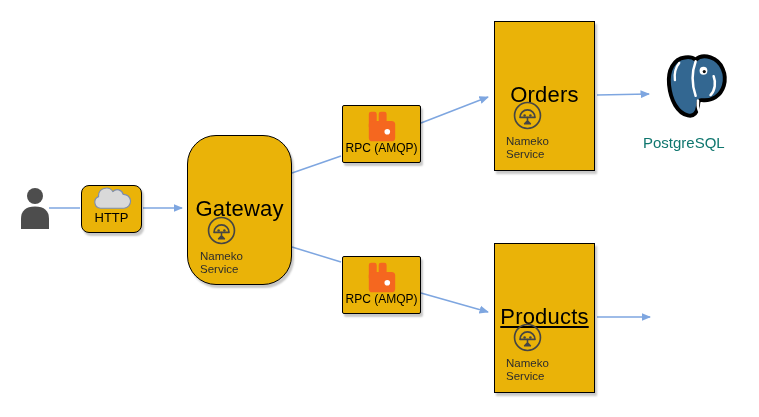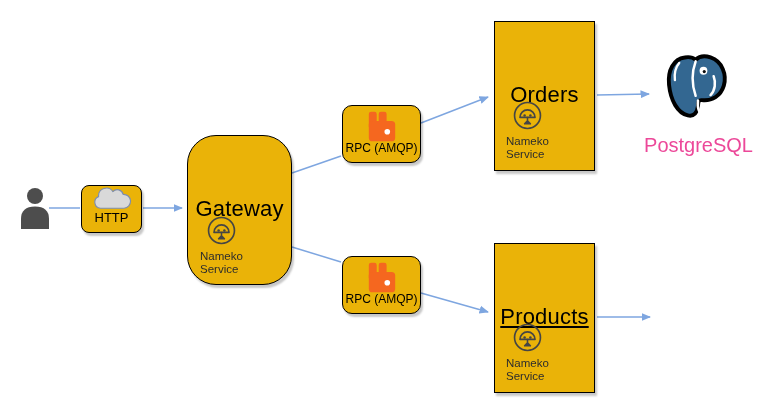--- a/index.html
+++ b/index.html
@@ -6,31 +6,31 @@
   .canvas {
     position:relative; width:759px; height:417px; background:#ffffff;
     font-family:"Liberation Sans","DejaVu Sans",sans-serif; overflow:hidden; color:#000;
   }
   .connectors { position:absolute; left:0; top:0; width:759px; height:417px; }
   .node { position:absolute; }
   .box {
     position:absolute; background:#eab308; border:1.4px solid #000; box-sizing:border-box;
     box-shadow:2px 3px 2px rgba(0,0,0,0.22);
   }
-  .rounded { border-radius:10px; }
+  .rounded { border-radius:2px; }
   .service-title {
     position:absolute; left:0; width:100%; text-align:center;
     font-size:22px; letter-spacing:0.2px; color:#000; white-space:nowrap;
   }
   .badge { position:absolute; display:flex; align-items:center; gap:5px;flex-direction:column; }
   .badge-text { font-size:11.5px; line-height:1.18; color:#2d2d2d; }
   .icon-col { display:flex; flex-direction:column; align-items:center; justify-content:flex-start; }
   .small-label { font-size:13px; color:#000; text-align:center; white-space:nowrap; line-height:1; }
   .rpc-label { font-size:12px; }
-  .ds-label { position:absolute; text-align:right; font-size:20px; color:#ec4899; white-space:nowrap; }
+  .ds-label { position:absolute; text-align:left; font-size:15px; color:#0f766e; white-space:nowrap; }
 </style>
 </head>
 <body>
 
 <div class="canvas">
 
   <svg class="connectors" width="759" height="417" viewBox="0 0 759 417">
     <defs>
       <marker id="arr" markerWidth="11" markerHeight="9" refX="8.5" refY="4.5" orient="auto" markerUnits="userSpaceOnUse">
         <path d="M0,0.5 L9.5,4.5 L0,8.5 Z" fill="#7ea6e0"></path>

